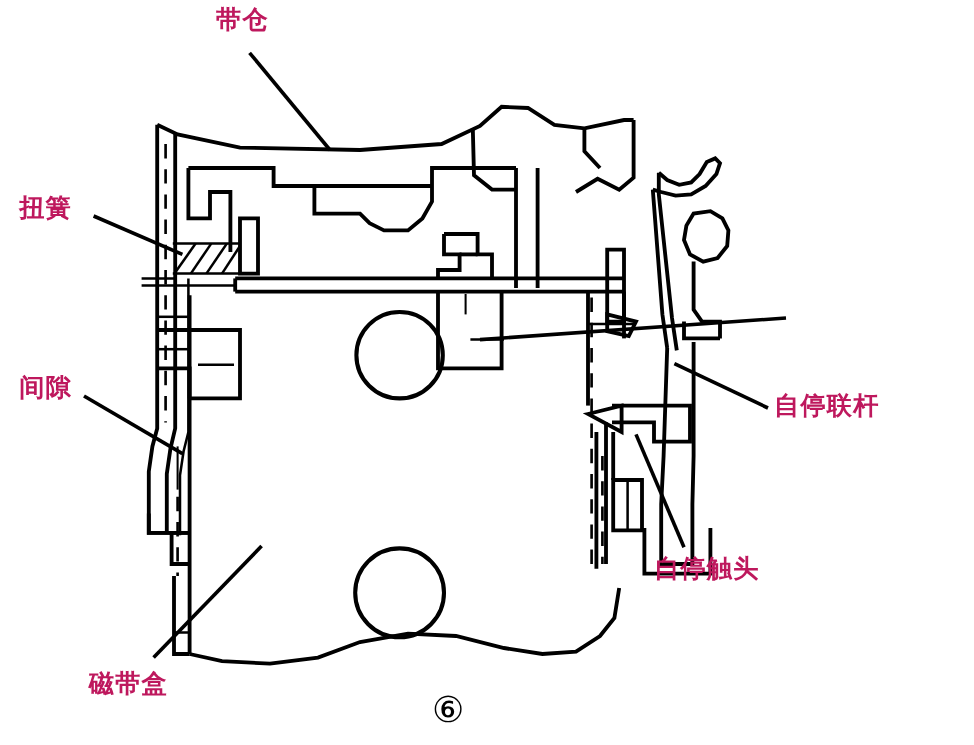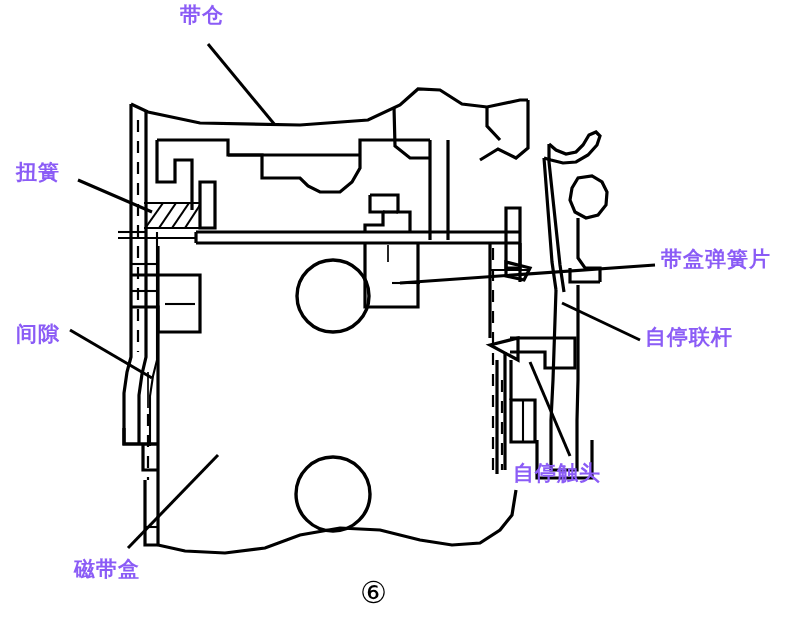--- a/index.html
+++ b/index.html
@@ -16,41 +16,41 @@
   }
   svg#diagram{display:block;width:812px;height:621px;}
   .ln{fill:none;stroke:#000000;stroke-width:3.2;stroke-linecap:butt;stroke-linejoin:miter;}
   .ln-thin{fill:none;stroke:#000000;stroke-width:2.1;stroke-linecap:butt;stroke-linejoin:miter;}
   .ln-hair{fill:none;stroke:#000000;stroke-width:1.7;stroke-linecap:butt;}
   .lead{fill:none;stroke:#000000;stroke-width:3.0;stroke-linecap:butt;}
   .dash{fill:none;stroke:#000000;stroke-width:2.2;stroke-dasharray:12 9;stroke-linecap:butt;}
   .circ{fill:none;stroke:#000000;stroke-width:3.4;}
   .lbl{
     position:absolute;
-    font-family:Liberation Mono, monospace;
+    font-family:Liberation Sans, sans-serif;
     font-size:21px;
     font-weight:700;
-    color:#8b5cf6;
+    color:#be185d;
     letter-spacing:1px;
     white-space:nowrap;
     line-height:1;
   }
   .fignum{
     position:absolute;
     font-family:"DejaVu Sans","Liberation Sans",sans-serif;
     font-size:30px;
     color:#000000;
     line-height:1;
   }
   #lbl-tape-compartment{left:180px;top:6px;}
   #lbl-torsion-spring{left:16px;top:163px;}
-  #lbl-gap{left:16px;top:313px;margin-top:12px;}
+  #lbl-gap{left:16px;top:313px;}
   #lbl-cassette-leaf-spring{left:661px;top:250px;}
   #lbl-auto-stop-linkage{left:645px;top:328px;text-align:right;}
-  #lbl-auto-stop-contact{left:513px;top:464px;}
+  #lbl-auto-stop-contact{left:545px;top:464px;}
   #lbl-cassette-box{left:74px;top:560px;}
   #figure-number{left:360px;top:578px;}
 </style>
 </head>
 <body>
 
 <div id="figure-root">
 
   <svg id="diagram" viewBox="0 0 812 621">
 
@@ -195,21 +195,20 @@
     </g>
 
   </svg>
 
   <div class="lbl" id="lbl-tape-compartment">带仓</div>
 
   <div class="lbl" id="lbl-torsion-spring">扭簧</div>
 
   <div class="lbl" id="lbl-gap">间隙</div>
 
-  <div class="lbl" id="lbl-cassette-leaf-spring">带盒弹簧片</div>
 
   <div class="lbl" id="lbl-auto-stop-linkage">自停联杆</div>
 
   <div class="lbl" id="lbl-auto-stop-contact">自停触头</div>
 
   <div class="lbl" id="lbl-cassette-box">磁带盒</div>
 
   <div class="fignum" id="figure-number">⑥</div>
 
 </div>

